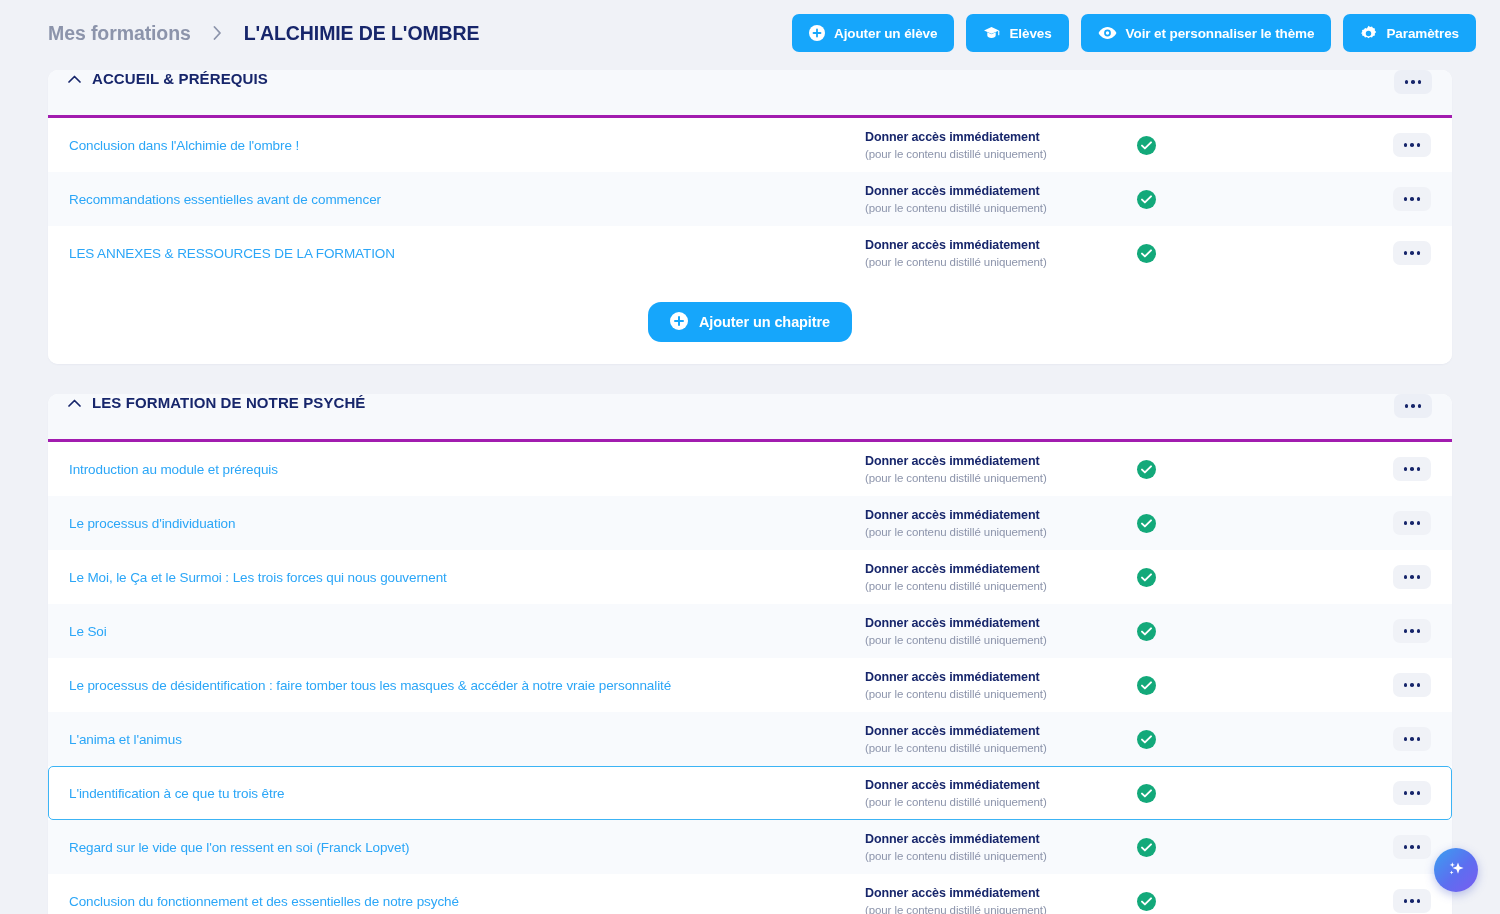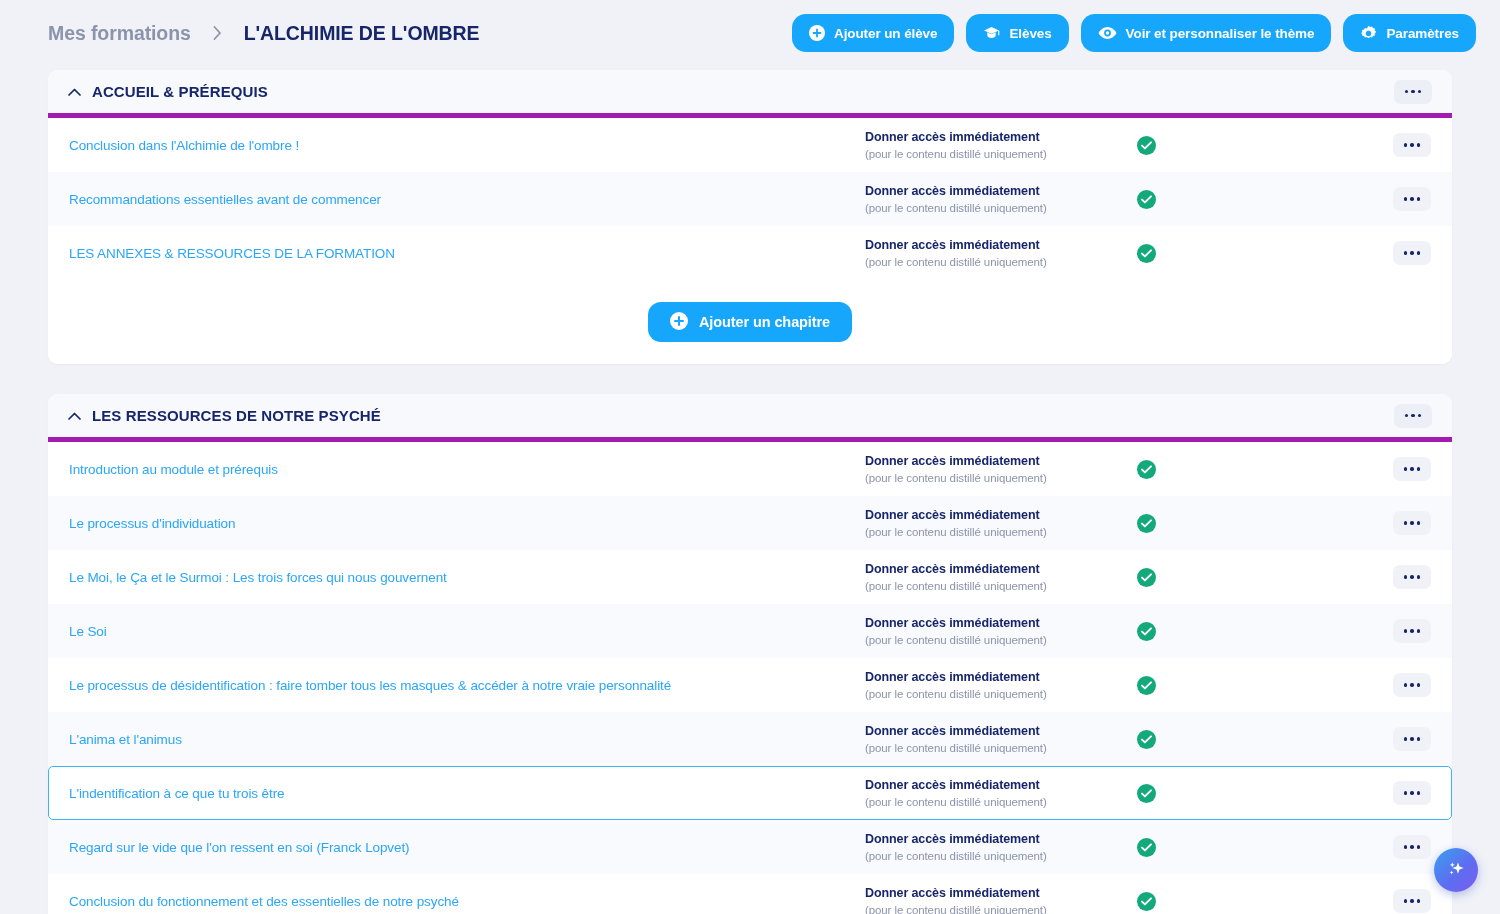--- a/index.html
+++ b/index.html
@@ -59,21 +59,21 @@
     flex-shrink: 0;
   }
 
   .btn-primary {
     display: inline-flex;
     align-items: center;
     gap: 9px;
     height: 38px;
     padding: 0 17px;
     border: none;
-    border-radius: 14px;
+    border-radius: 7px;
     background: #16a6fb;
     color: #ffffff;
     font-family: "Liberation Sans", sans-serif;
     font-size: 13.5px;
     font-weight: 700;
     letter-spacing: -0.1px;
     white-space: nowrap;
     cursor: pointer;
   }
   .btn-primary svg { display: block; flex-shrink: 0; }
@@ -89,24 +89,24 @@
     background: #ffffff;
     border-radius: 10px;
     overflow: hidden;
     margin-bottom: 30px;
     box-shadow: 0 1px 2px rgba(23,38,107,0.04);
   }
 
   .section-head {
     height: 48px;
     display: flex;
-    align-items: center;
+    align-items: flex-start;
     padding: 0 20px 0 20px;
     background: #f7f9fc;
-    border-bottom: 5px solid #a21caf;
+    border-bottom: 3px solid #a21caf;
   }
   .section-head-left {
     display: flex;
     align-items: center;
     gap: 11px;
     flex: 1;
     min-width: 0;
   }
   .chev {
     display: flex;
@@ -424,21 +424,21 @@
   </div>
 
   <div class="section-card">
     <div class="section-head">
       <div class="section-head-left">
         <span class="chev">
           <svg width="13" height="8" viewBox="0 0 13 8" fill="none" aria-hidden="true">
             <path d="M1 7L6.5 1.5L12 7" stroke="#17266b" stroke-width="1.7" stroke-linecap="round" stroke-linejoin="round"></path>
           </svg>
         </span>
-        <span class="section-title">LES RESSOURCES DE NOTRE PSYCHÉ</span>
+        <span class="section-title">LES FORMATION DE NOTRE PSYCHÉ</span>
       </div>
       <button class="dots-btn">
         <i></i>
           <i></i>
           <i></i>
       </button>
     </div>
 
     <div class="row">
       <div class="row-title">Introduction au module et prérequis</div>

